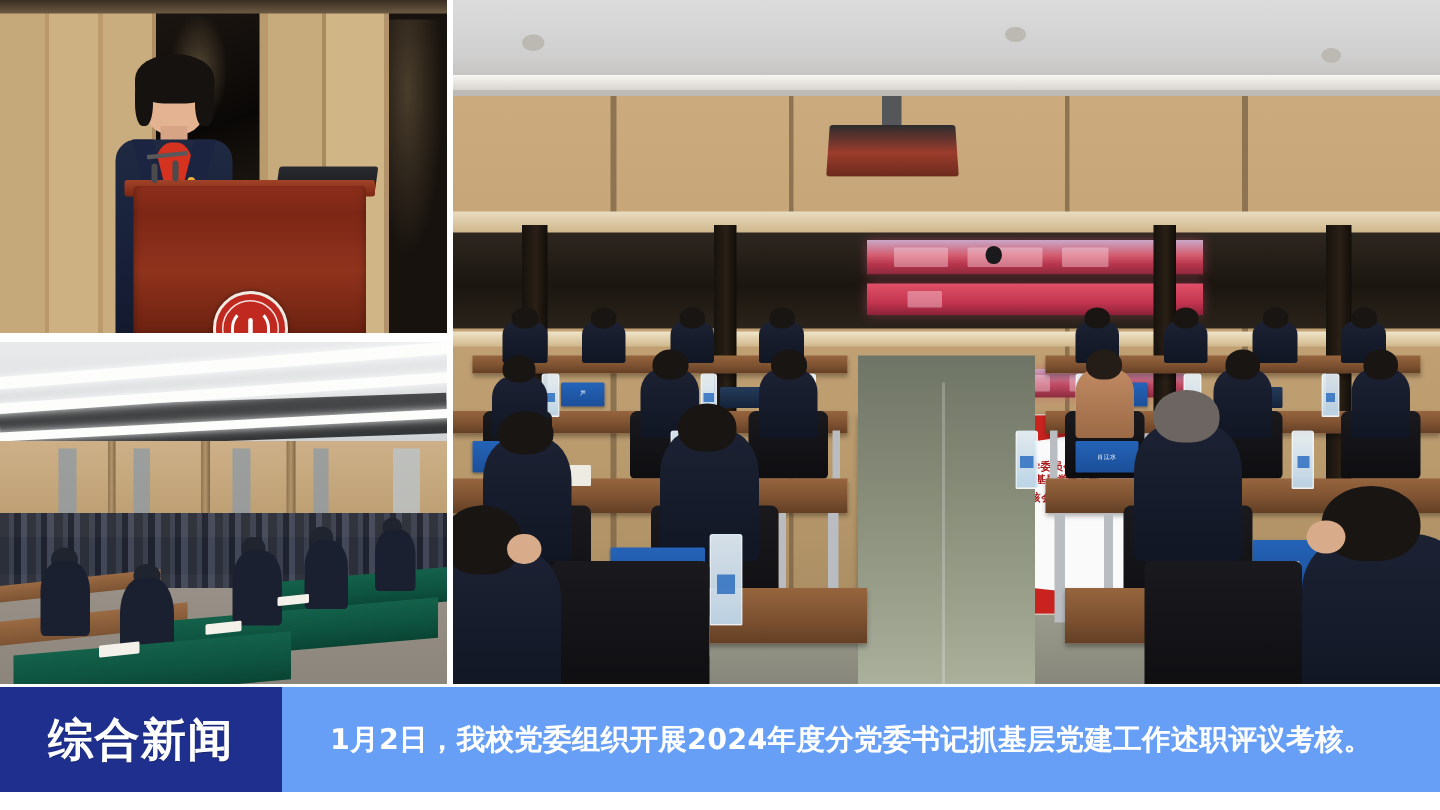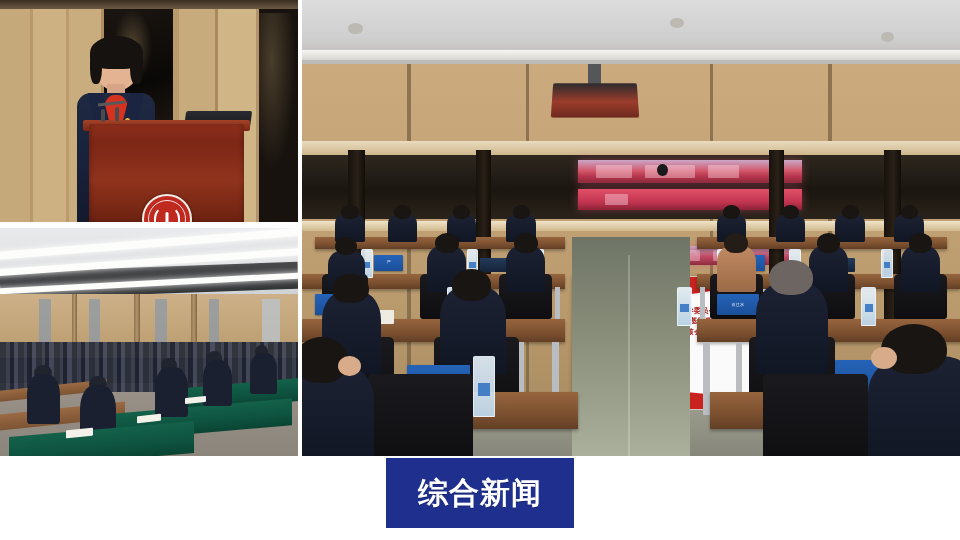--- a/index.html
+++ b/index.html
@@ -505,16 +505,19 @@
       <div class="cf-head" style="left:88%;top:71%;width:10%;height:11%;"></div>
       <div class="cf-skin" style="left:86.5%;top:76%;width:4%;height:5%;"></div>
     </div>
 
   </div>
 
   <div class="caption-bar">
     <div class="cap-tag">
       <span class="cap-tag-text">综合新闻</span>
     </div>
+    <div class="cap-body">
+      <span class="cap-text">1月2日，我校党委组织开展2024年度分党委书记抓基层党建工作述职评议考核。</span>
+    </div>
   </div>
   <div class="cap-footer"></div>
 
 </div>
 
 </body></html>

